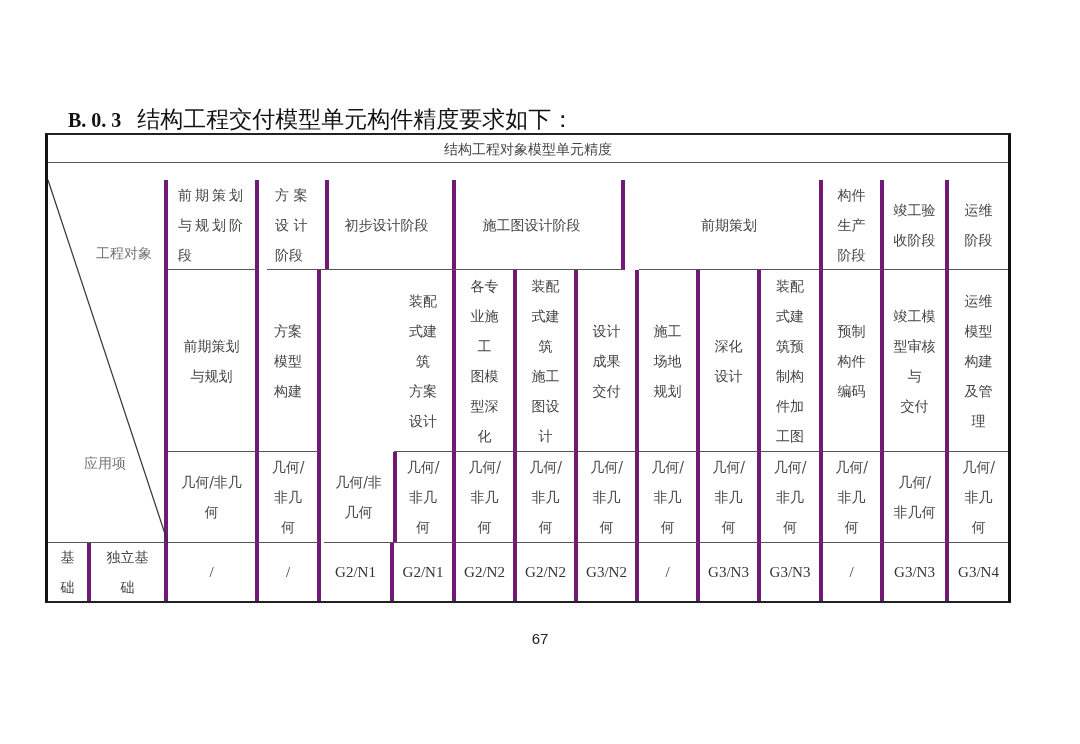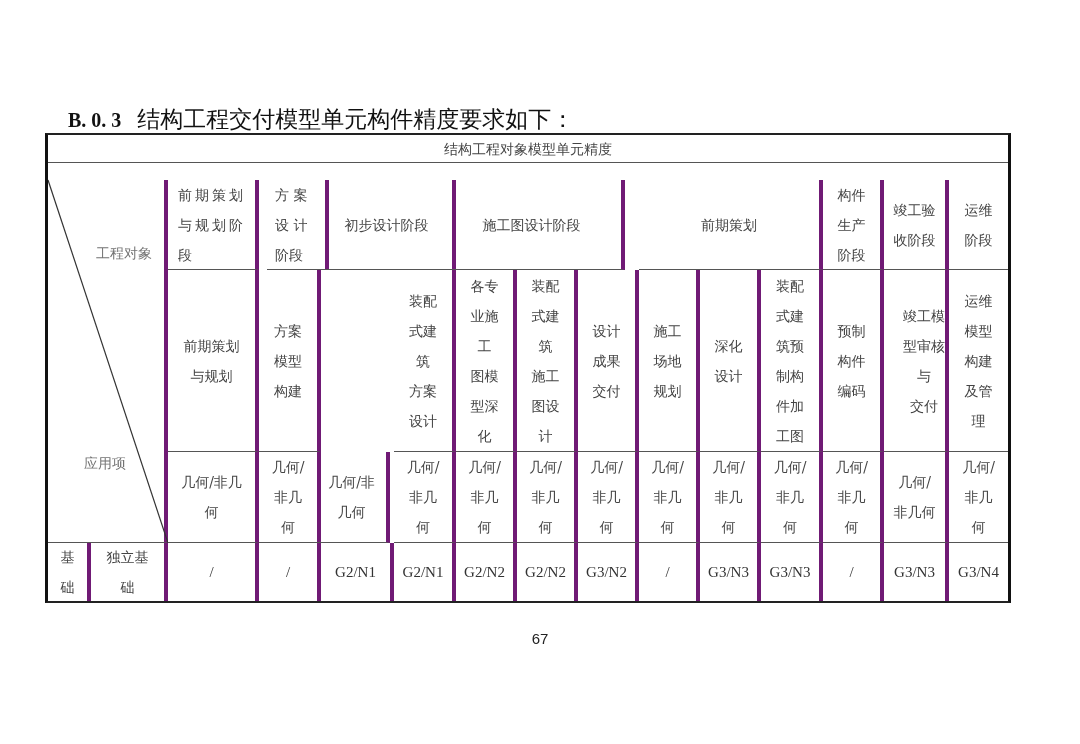--- a/index.html
+++ b/index.html
@@ -126,21 +126,21 @@
 筑预
 制构
 件加
 工图</span>
     </div>
   <div class="cell" style="left:775px; top:135px; width:61px; height:182px;">
       <span>预制
 构件
 编码</span>
     </div>
-  <div class="cell" style="left:836px; top:135px; width:65px; height:182px;justify-content:flex-end;">
+  <div class="cell" style="left:836px; top:135px; width:65px; height:182px;">
       <span>竣工模
 型审核
 与
 交付</span>
     </div>
   <div class="cell" style="left:901px; top:135px; width:59px; height:182px; border-right:none;">
       <span>运维
 模型
 构建
 及管
@@ -149,21 +149,21 @@
 
   <div class="cell" style="left:120px; top:317px; width:91px; height:91px;">
       <span>几何/非几
 何</span>
     </div>
   <div class="cell" style="left:211px; top:317px; width:62px; height:91px;">
       <span>几何/
 非几
 何</span>
     </div>
-  <div class="cell" style="left:269px; top:317px; width:73px; height:91px;">
+  <div class="cell" style="left:276px; top:317px; width:73px; height:91px;">
       <span>几何/非
 几何</span>
     </div>
   <div class="cell" style="left:346px; top:317px; width:62px; height:91px;">
       <span>几何/
 非几
 何</span>
     </div>
   <div class="cell" style="left:408px; top:317px; width:61px; height:91px;">
       <span>几何/

